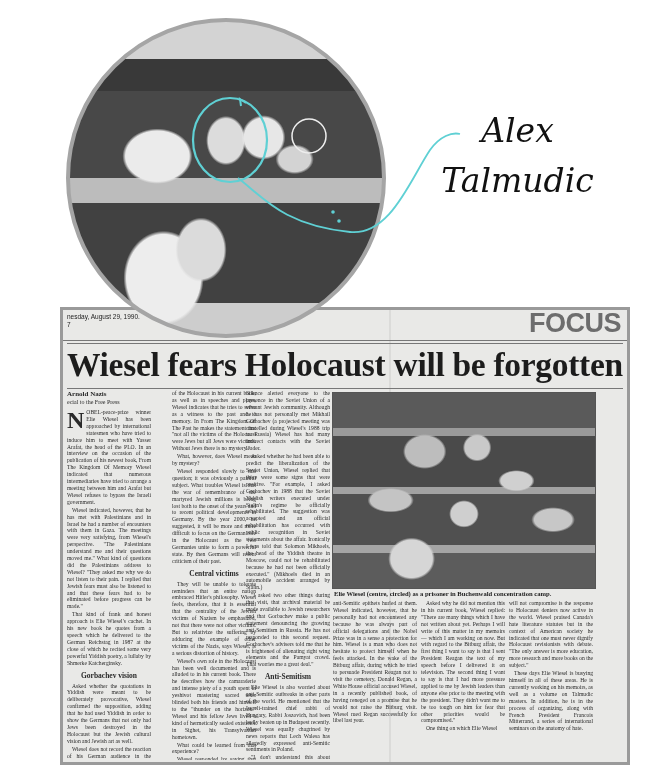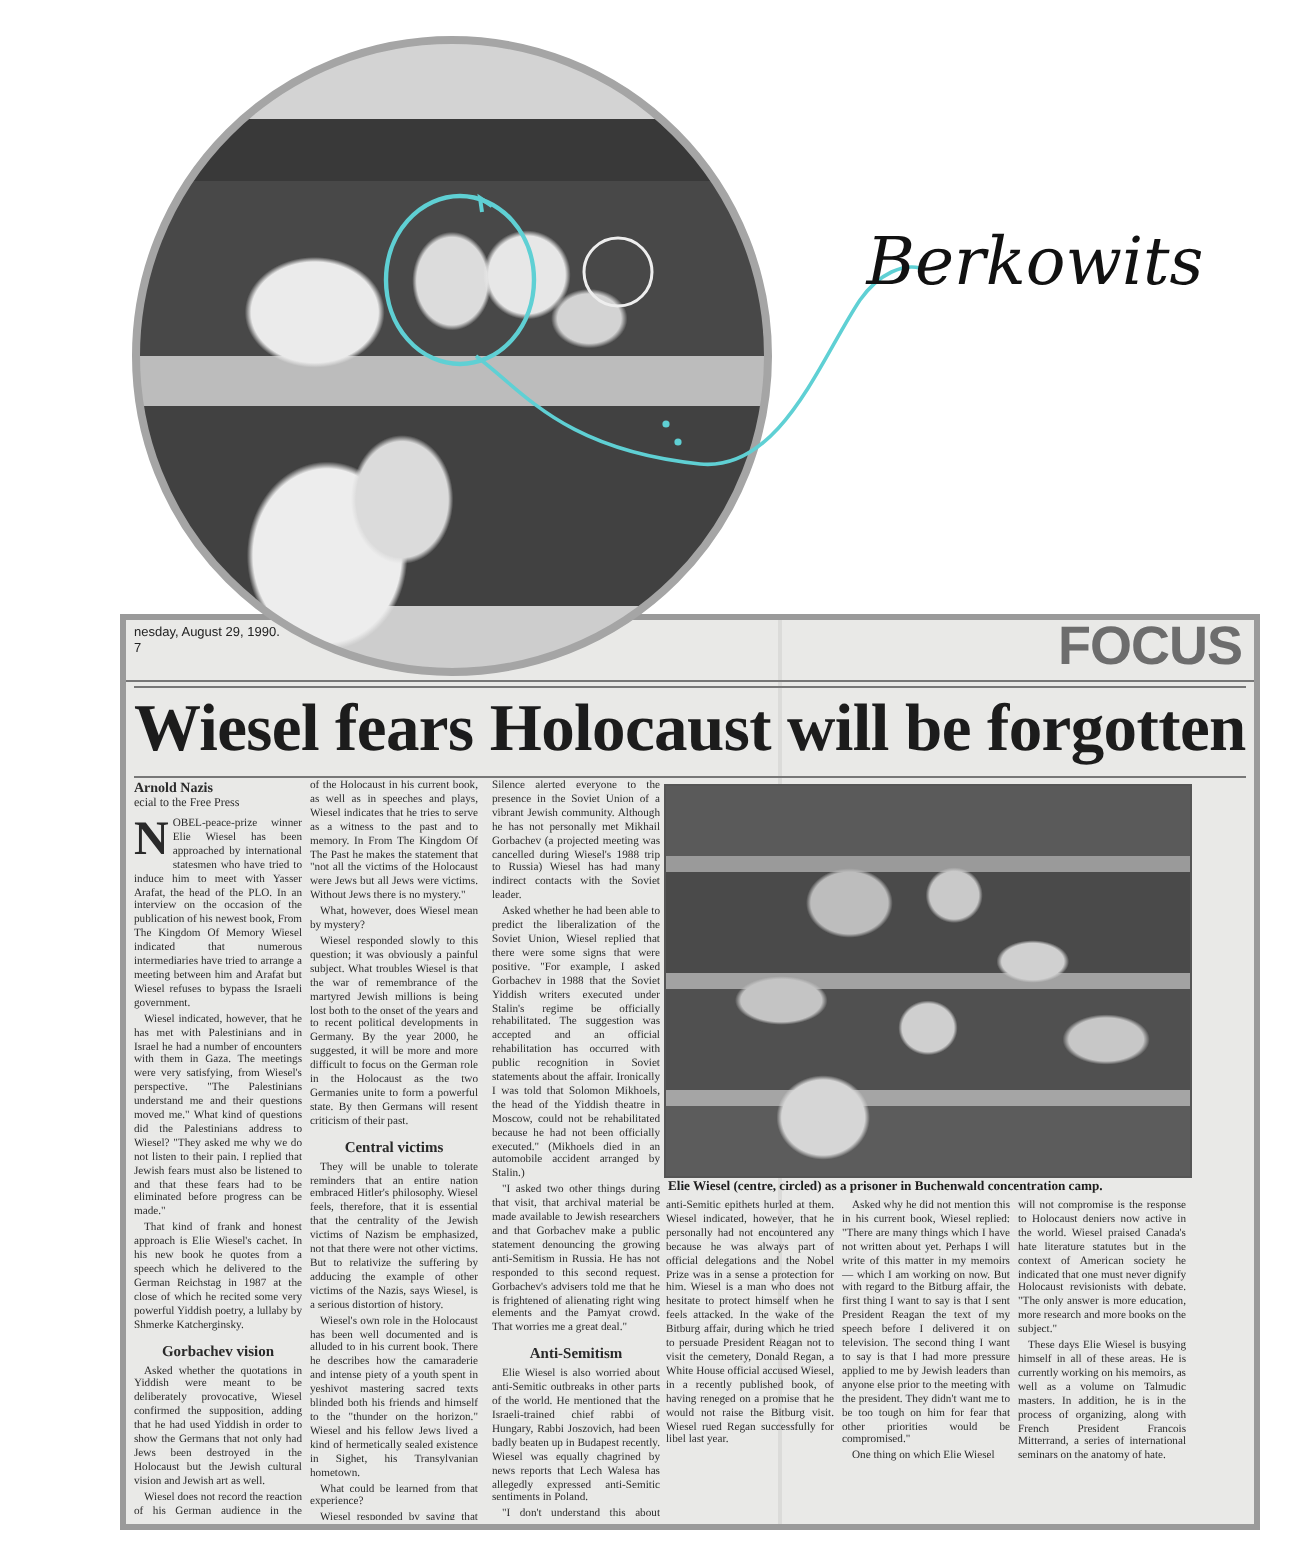--- a/index.html
+++ b/index.html
@@ -17,21 +17,21 @@
   .headline-box { position:absolute; left:4px; top:33px; right:4px; height:44px; border-top:1px solid #777; border-bottom:1px solid #777; }
   .headline { position:absolute; left:0; top:2px; font-family:"Liberation Serif", serif; font-weight:bold; font-size:33.5px; color:#1c1c1c; white-space:nowrap; letter-spacing:-0.3px; }
 
   .col { position:absolute; top:80px; font-family:"Liberation Serif", serif; font-size:5.6px; line-height:6.9px; color:#2a2a2a; text-align:justify; overflow:hidden; }
   .col p { margin:0 0 1px 0; text-indent:5px; }
   .col .byline { font-weight:bold; font-size:7px; line-height:8px; text-indent:0; }
   .col .credit { font-size:6px; line-height:7px; text-indent:0; margin-bottom:3px; }
   .col .subhead { font-weight:bold; font-size:7.5px; line-height:10px; text-align:center; text-indent:0; margin:4px 0 2px 0; }
   .dropcap { float:left; font-size:24px; line-height:20px; font-weight:bold; margin-right:2px; margin-top:1px; }
   .col1 { left:4px; width:84px; height:370px; }
-  .col2 { left:92px; width:84px; height:370px; }
+  .col2 { left:109px; width:84px; height:370px; }
   .col3 { left:183px; width:84px; height:370px; }
   .col4 { left:270px; width:84px; top:290px; height:162px; }
   .col5 { left:358px; width:84px; top:290px; height:162px; }
   .col6 { left:446px; width:84px; top:290px; height:162px; }
 
   .photo {
     position:absolute; left:269px; top:82px; width:262px; height:195px;
     background:
       radial-gradient(ellipse at 35% 30%, #bdbdbd 0 8%, transparent 9%),
       radial-gradient(ellipse at 55% 28%, #c9c9c9 0 6%, transparent 7%),
@@ -136,14 +136,15 @@
 <svg class="annot-svg" viewBox="0 0 650 775">
   <ellipse cx="230" cy="140" rx="37" ry="42" fill="none" stroke="#5fd0d4" stroke-width="2.2"></ellipse>
   <path d="M246 103 l-6 -4 l1 7" fill="none" stroke="#5fd0d4" stroke-width="2"></path>
   <path d="M238 178 C 262 196, 282 225, 350 232 C 390 236, 410 180, 430 150 C 440 136, 452 132, 460 134" fill="none" stroke="#5fd0d4" stroke-width="1.8"></path>
   <circle cx="333" cy="212" r="1.8" fill="#5fd0d4"></circle>
   <circle cx="339" cy="221" r="1.8" fill="#5fd0d4"></circle>
   <circle cx="309" cy="136" r="17" fill="none" stroke="#eeeeee" stroke-width="1.5"></circle>
 </svg>
 
 <div class="name-label">
-  <span>Berkowits</span>
+  <span>Alex</span>
+  <span>Talmudic</span>
 </div>
 
 </body></html>

